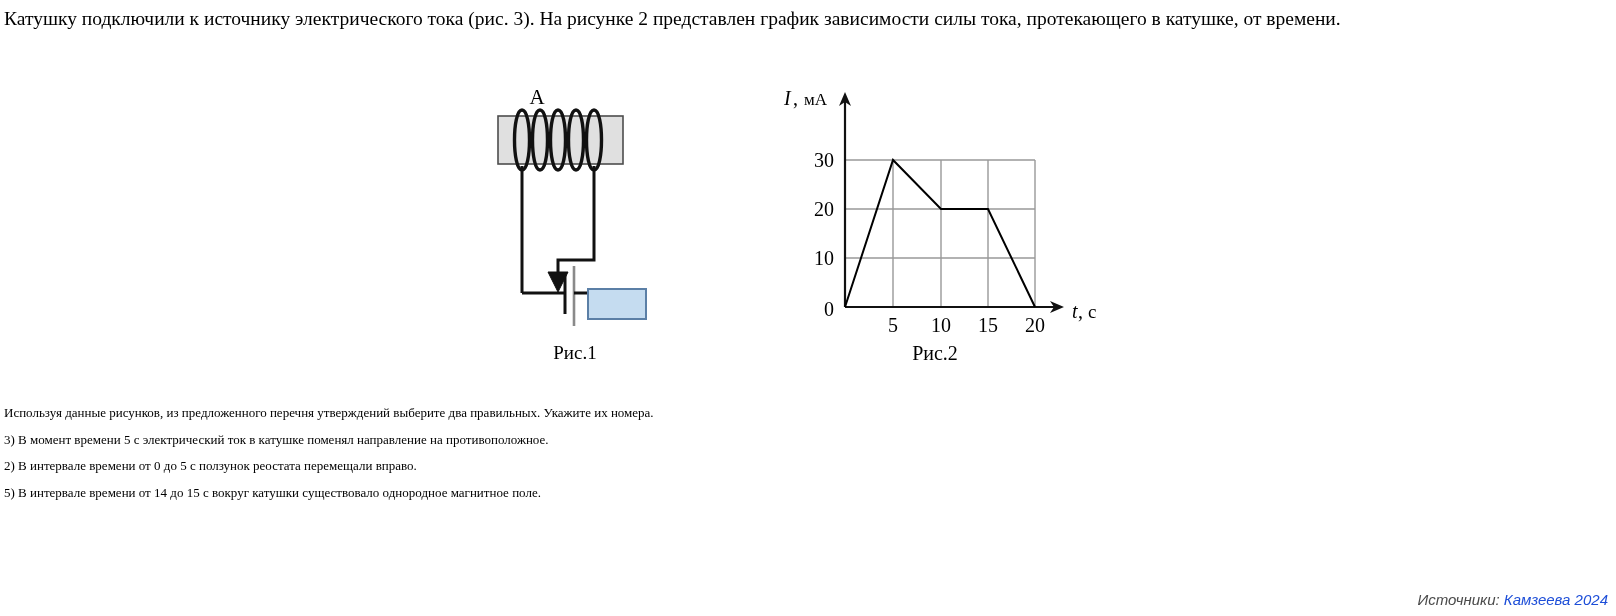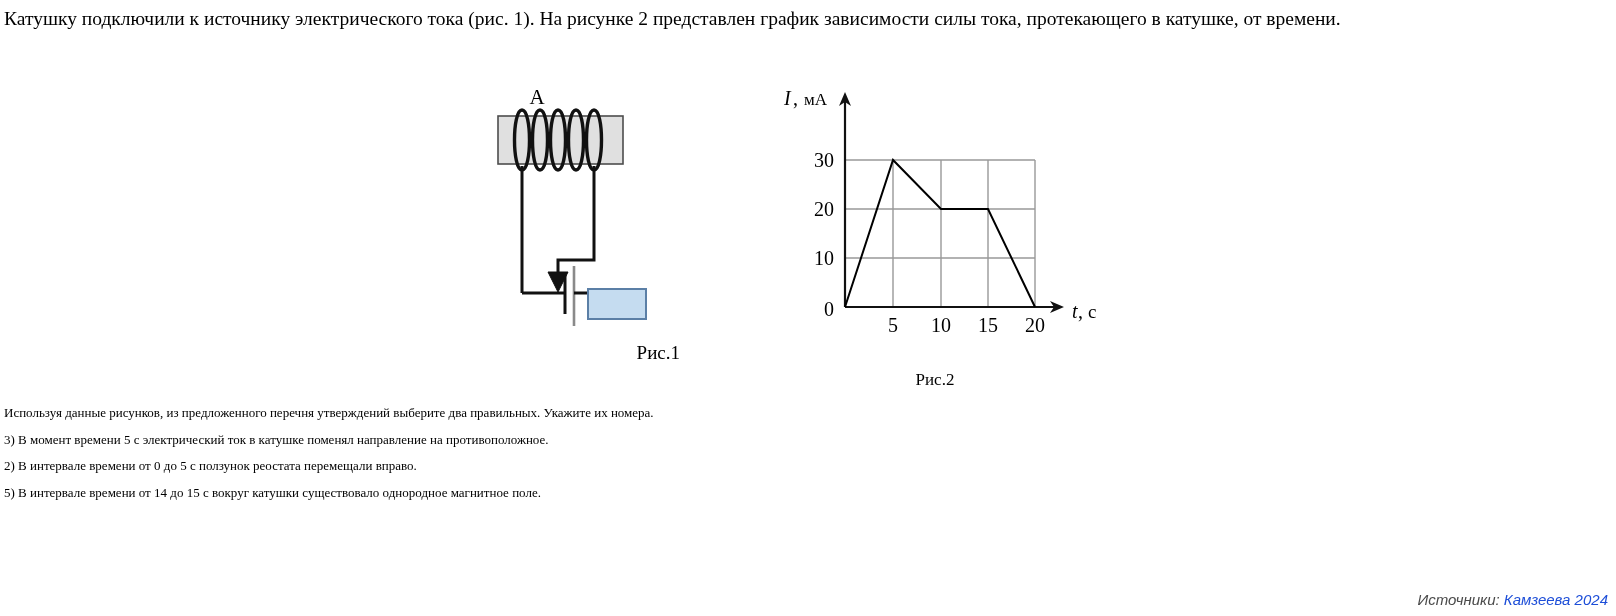--- a/index.html
+++ b/index.html
@@ -42,40 +42,39 @@
     left: 470px;
     top: 0;
     width: 210px;
     height: 300px;
   }
   #fig1-caption {
     position: absolute;
     left: 0;
     top: 264px;
     width: 210px;
-    text-align: right;
+    text-align: center;
     font-size: 19px;
   }
 
   
   #fig2-wrap {
     position: absolute;
     left: 770px;
     top: 0;
     width: 330px;
     height: 300px;
   }
   #fig2-caption {
     position: absolute;
     left: 60px;
     top: 264px;
     width: 210px;
     text-align: center;
-    font-size: 17px;
-    margin-top: 28px;
+    font-size: 20px;
   }
 
   svg { display: block; }
 
   .svg-txt {
     font-family: "Liberation Serif", "DejaVu Serif", serif;
     fill: #000;
   }
   .svg-txt-it {
     font-family: "Liberation Serif", "DejaVu Serif", serif;
@@ -103,21 +102,21 @@
     font-style: italic;
     font-size: 15px;
     white-space: nowrap;
   }
   #footer .src-label { color: #4a4a4a; }
   #footer .src-value { color: #1d4ed8; }
 </style>
 </head>
 <body>
 
-<div id="intro">Катушку подключили к источнику электрического тока (рис. 1). На рисунке 2 представлен график зависимости силы тока, протекающего в катушке, от времени.</div>
+<div id="intro">Катушку подключили к источнику электрического тока (рис. 3). На рисунке 2 представлен график зависимости силы тока, протекающего в катушке, от времени.</div>
 
 <div id="figures">
 
   <div id="fig1-wrap">
     <svg width="210" height="260" viewBox="0 0 210 260">
 
       <text class="svg-txt" x="67" y="26" font-size="21" text-anchor="middle">A</text>
 
       <rect x="28" y="38" width="125" height="48" fill="#e0e0e0" stroke="#4d4d4d" stroke-width="1.6"></rect>
 

